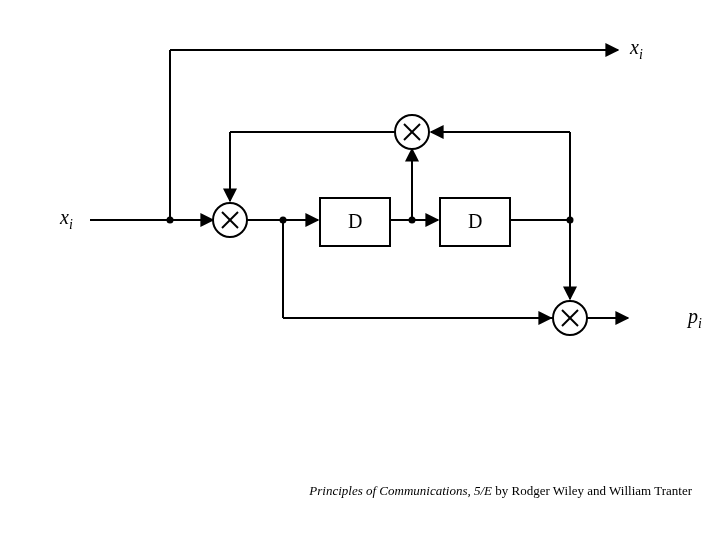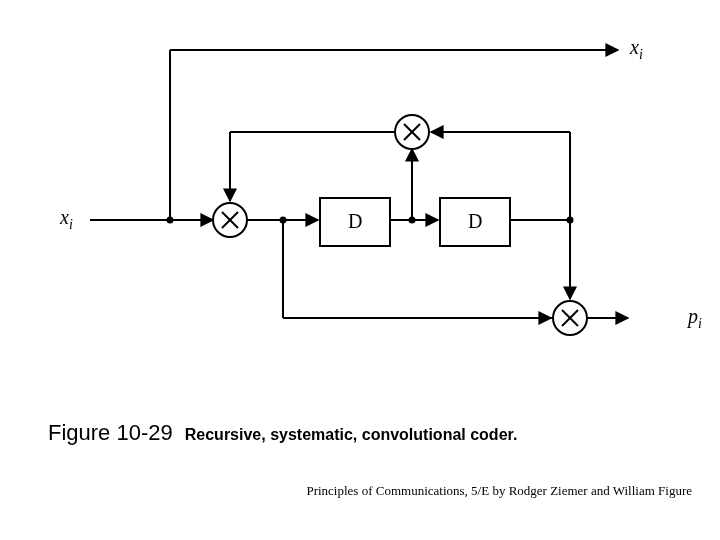--- a/index.html
+++ b/index.html
@@ -56,20 +56,21 @@
     position: absolute;
     right: 28px;
     top: 482px;
     text-align: right;
     font-family: "Times New Roman", Times, serif;
     font-size: 13px;
     color: #000;
     line-height: 1.35;
   }
   .credit .book {
+    font-style: italic;
   }
 </style>
 </head>
 <body>
 
 <div class="canvas">
 
 <svg width="720" height="540" viewBox="0 0 720 540">
   <defs>
     <marker id="arrow" viewBox="0 0 10 10" refX="9" refY="5" markerWidth="7" markerHeight="7" orient="auto-start-reverse">
@@ -129,25 +130,20 @@
 
 <span class="label" style="left:60px; top:206px;"><span>x</span><sub>i</sub></span>
 
 <span class="label" style="left:630px; top:36px;"><span>x</span><sub>i</sub></span>
 
 <span class="label" style="left:640px; top:305px;margin-left:48px;"><span>p</span><sub>i</sub></span>
 
 <span class="block-label" style="left:348px; top:210px;">D</span>
 <span class="block-label" style="left:468px; top:210px;">D</span>
 
-<div class="caption">
-  <span class="fig-num">Figure 10-29</span>
-  &nbsp;
-  <span class="fig-title">Recursive, systematic, convolutional coder.</span>
-</div>
 
 <div class="credit">
   <div>
-    <span class="book">Principles of Communications, 5/E</span><span> by Rodger Ziemer and William Figure</span>
+    <span class="book">Principles of Communications, 5/E</span><span> by Rodger Wiley and William Tranter</span>
   </div>
 </div>
 
 </div>
 
 </body></html>

